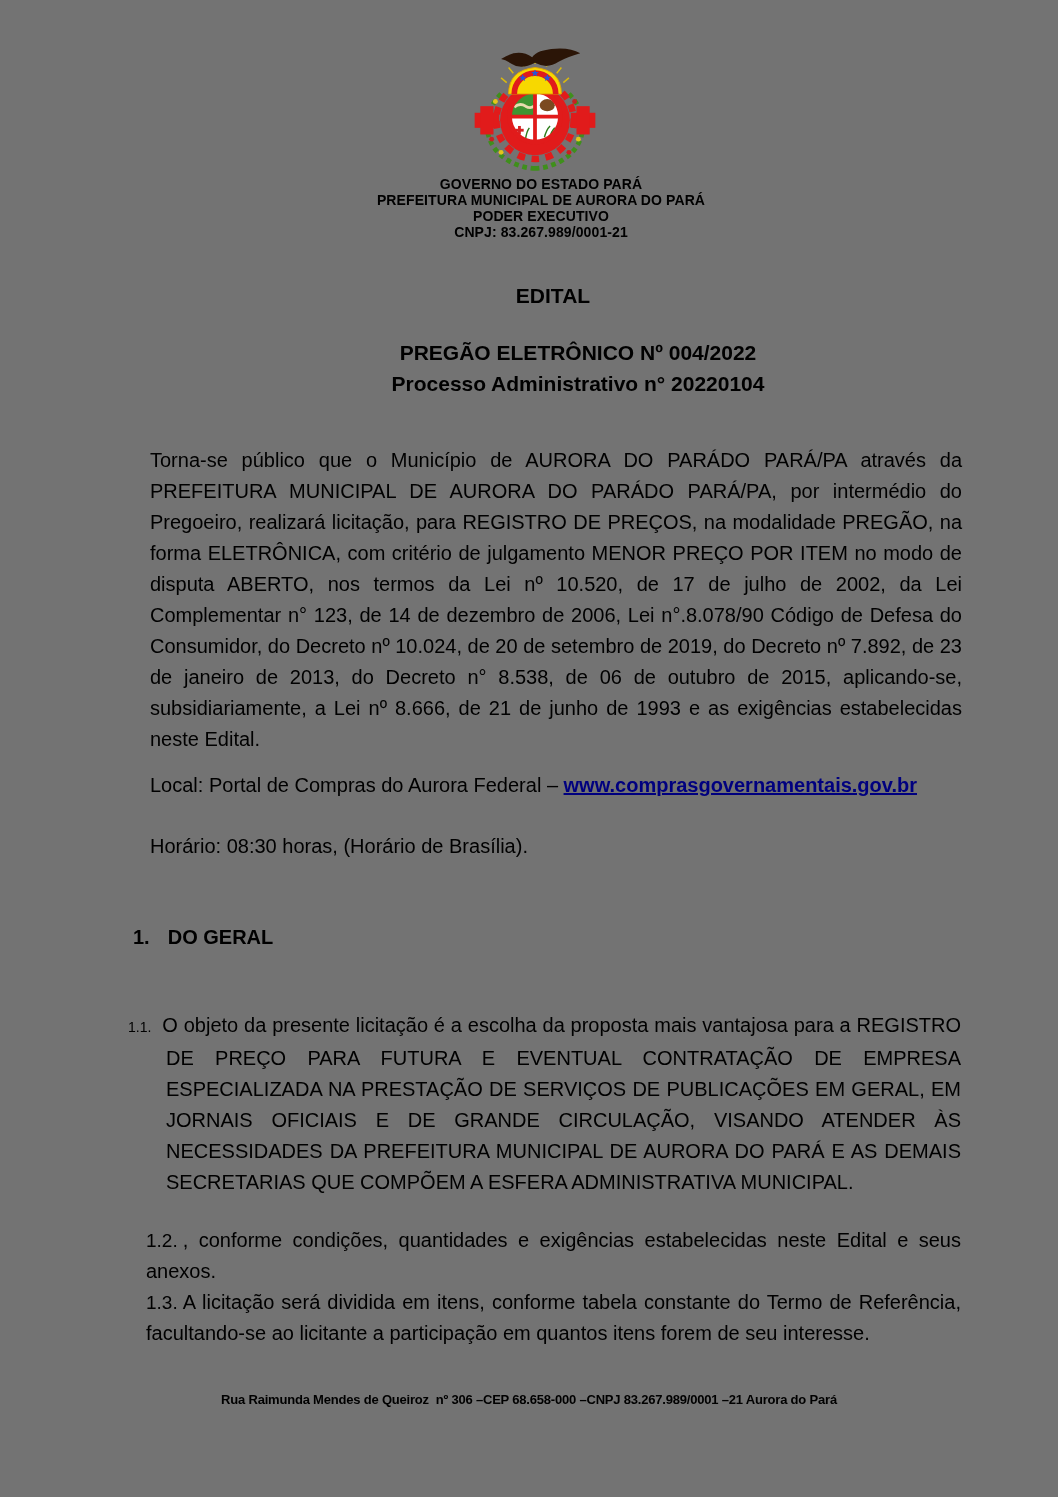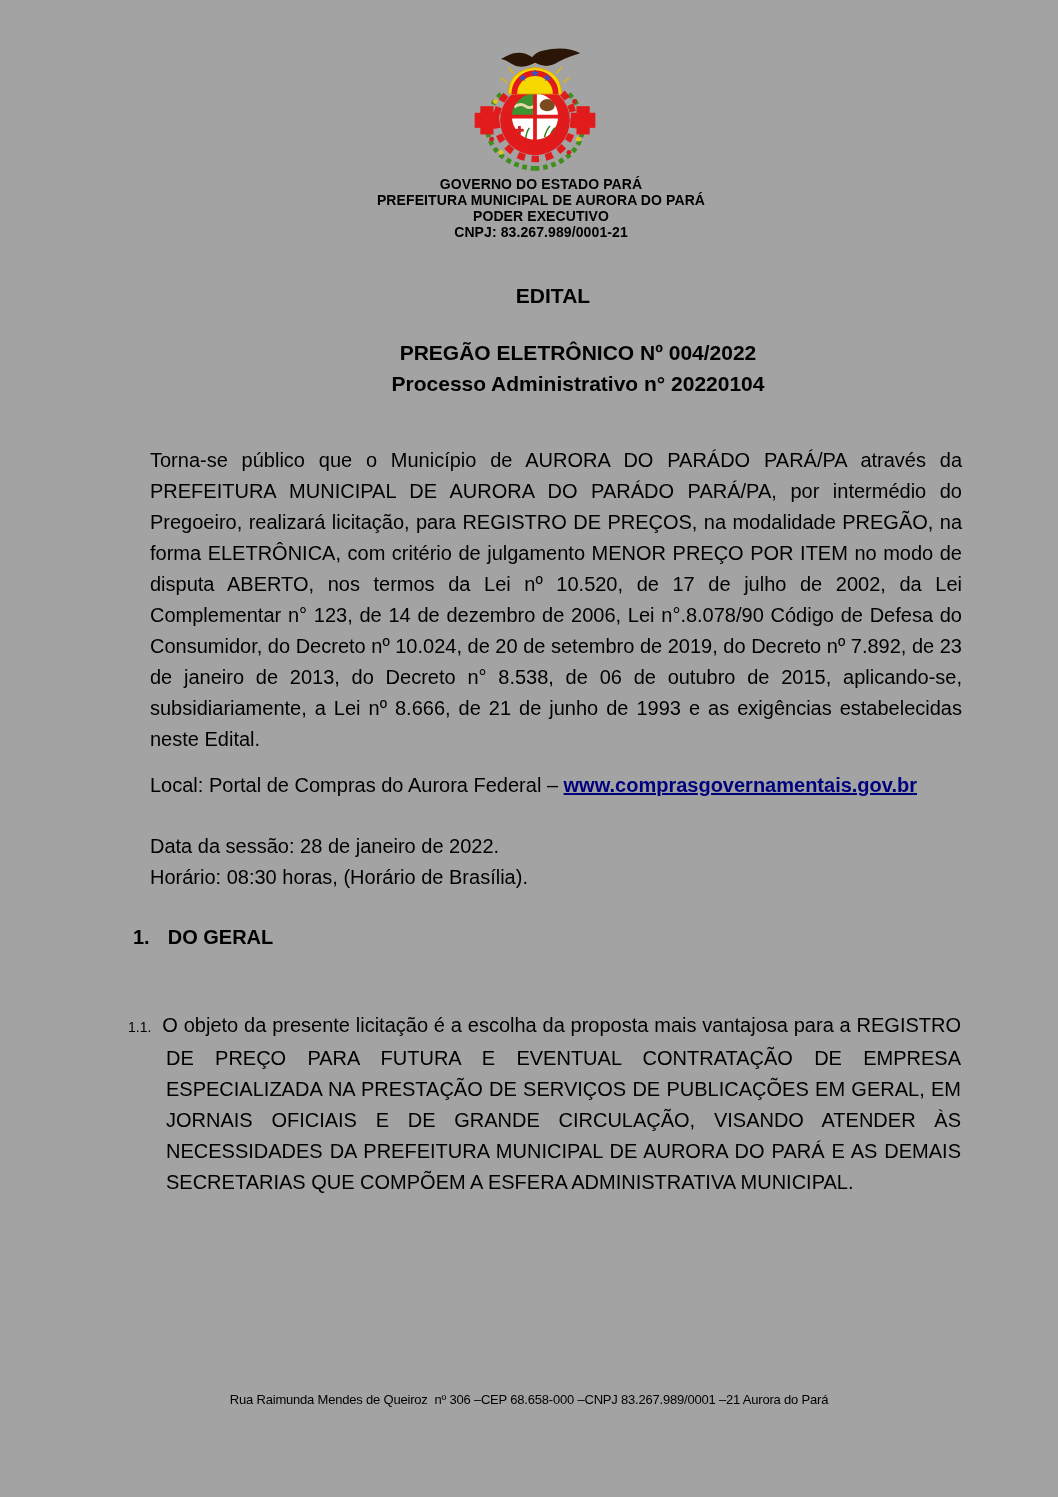--- a/index.html
+++ b/index.html
@@ -1,20 +1,20 @@
 <!DOCTYPE html>
 <html><head>
 <meta charset="utf-8">
 <style>
   html,body{margin:0;padding:0;background:#ffffff;}
   .page{
     position:relative;
     width:1058px;height:1497px;
     margin:0 auto;
-    background:#a3a3a3;
+    background:#737373;
     font-family:"Liberation Sans", sans-serif;
     color:#000;
     overflow:hidden;
   }
   .abs{position:absolute;}
   
   .emblem{top:44px;left:469px;width:132px;height:130px;}
   .org-lines{
     top:176px;left:0;right:0;
     text-align:center;
@@ -56,21 +56,21 @@
   .item-1-1 .item-num{font-size:14px;margin-right:11px;}
   .item-sub{
     left:146px;width:815px;text-align:justify;
   }
   .item-1-2{top:1205px;}
   .item-1-3{top:1267px;}
   .item-sub .item-num{font-size:19px;margin-right:5px;}
   
   .page-footer{
     top:1392px;left:0;right:0;text-align:center;
-    font-size:13px;font-weight:400;letter-spacing:-0.2px;
+    font-size:13px;font-weight:700;letter-spacing:-0.2px;
     white-space:pre-wrap;
   }
 </style>
 </head>
 <body>
 
 <div class="page">
 
   <svg class="abs emblem" viewBox="0 0 140 132" width="132" height="130" aria-hidden="true">
 
@@ -135,29 +135,34 @@
 
   <div class="abs doc-subtitle">
     <div>PREGÃO ELETRÔNICO Nº 004/2022</div>
     <div>Processo Administrativo n° 20220104</div>
   </div>
 
   <p class="abs body-text intro"><span>Torna-se público que o Município de </span><span class="bold">AURORA DO PARÁDO PARÁ/PA</span><span> através da </span><span class="bold">PREFEITURA MUNICIPAL DE AURORA DO PARÁDO PARÁ/PA</span><span>, por intermédio do Pregoeiro, realizará licitação, para </span><span class="bold">REGISTRO DE PREÇOS</span><span>, na modalidade </span><span class="bold">PREGÃO</span><span>, na forma </span><span class="bold">ELETRÔNICA</span><span>, com critério de julgamento </span><span class="bold">MENOR PREÇO POR ITEM</span><span> no modo de disputa </span><span class="bold">ABERTO</span><span>, nos termos da Lei nº 10.520, de 17 de julho de 2002, da Lei Complementar n° 123, de 14 de dezembro de 2006, Lei n°.8.078/90 Código de Defesa do Consumidor, do Decreto nº 10.024, de 20 de setembro de 2019, do Decreto nº 7.892, de 23 de janeiro de 2013, do Decreto n° 8.538, de 06 de outubro de 2015, aplicando-se, subsidiariamente, a Lei nº 8.666, de 21 de junho de 1993 e as exigências estabelecidas neste Edital.</span></p>
 
   <p class="abs body-text local-line"><span>Local: Portal de Compras do Aurora Federal – </span><a href="#" class="doc-link">www.comprasgovernamentais.gov.br</a></p>
   <div class="abs body-text session-lines">
-    <div>Data da sessão: 28 de janeiro de 2022.</div>
     <div>Horário: 08:30 horas, (Horário de Brasília).</div>
   </div>
 
   <div class="abs section-heading">
     <span class="sec-num">1.</span><span>DO GERAL</span>
   </div>
 
   <p class="abs body-text item-1-1">
     <span class="item-num">1.1.</span><span><span>O objeto da presente licitação é a escolha da proposta mais vantajosa para a </span><span class="bold">REGISTRO DE PREÇO PARA FUTURA E EVENTUAL CONTRATAÇÃO DE EMPRESA ESPECIALIZADA NA PRESTAÇÃO DE SERVIÇOS DE PUBLICAÇÕES EM GERAL, EM JORNAIS OFICIAIS E DE GRANDE CIRCULAÇÃO, VISANDO ATENDER ÀS NECESSIDADES DA PREFEITURA MUNICIPAL DE AURORA DO PARÁ E AS DEMAIS SECRETARIAS QUE COMPÕEM A ESFERA ADMINISTRATIVA MUNICIPAL.</span></span>
   </p>
 
+  <p class="abs body-text item-sub item-1-2">
+    <span class="item-num">1.2.</span><span><span>, conforme condições, quantidades e exigências estabelecidas neste Edital e seus anexos.</span></span>
+  </p>
 
+  <p class="abs body-text item-sub item-1-3">
+    <span class="item-num">1.3.</span><span><span>A licitação será dividida em itens, conforme tabela constante do Termo de Referência, facultando-se ao licitante a participação em quantos itens forem de seu interesse.</span></span>
+  </p>
 
   <div class="abs page-footer">Rua Raimunda Mendes de Queiroz  nº 306 –CEP 68.658-000 –CNPJ 83.267.989/0001 –21 Aurora do Pará</div>
 
 </div>
 
 </body></html>

